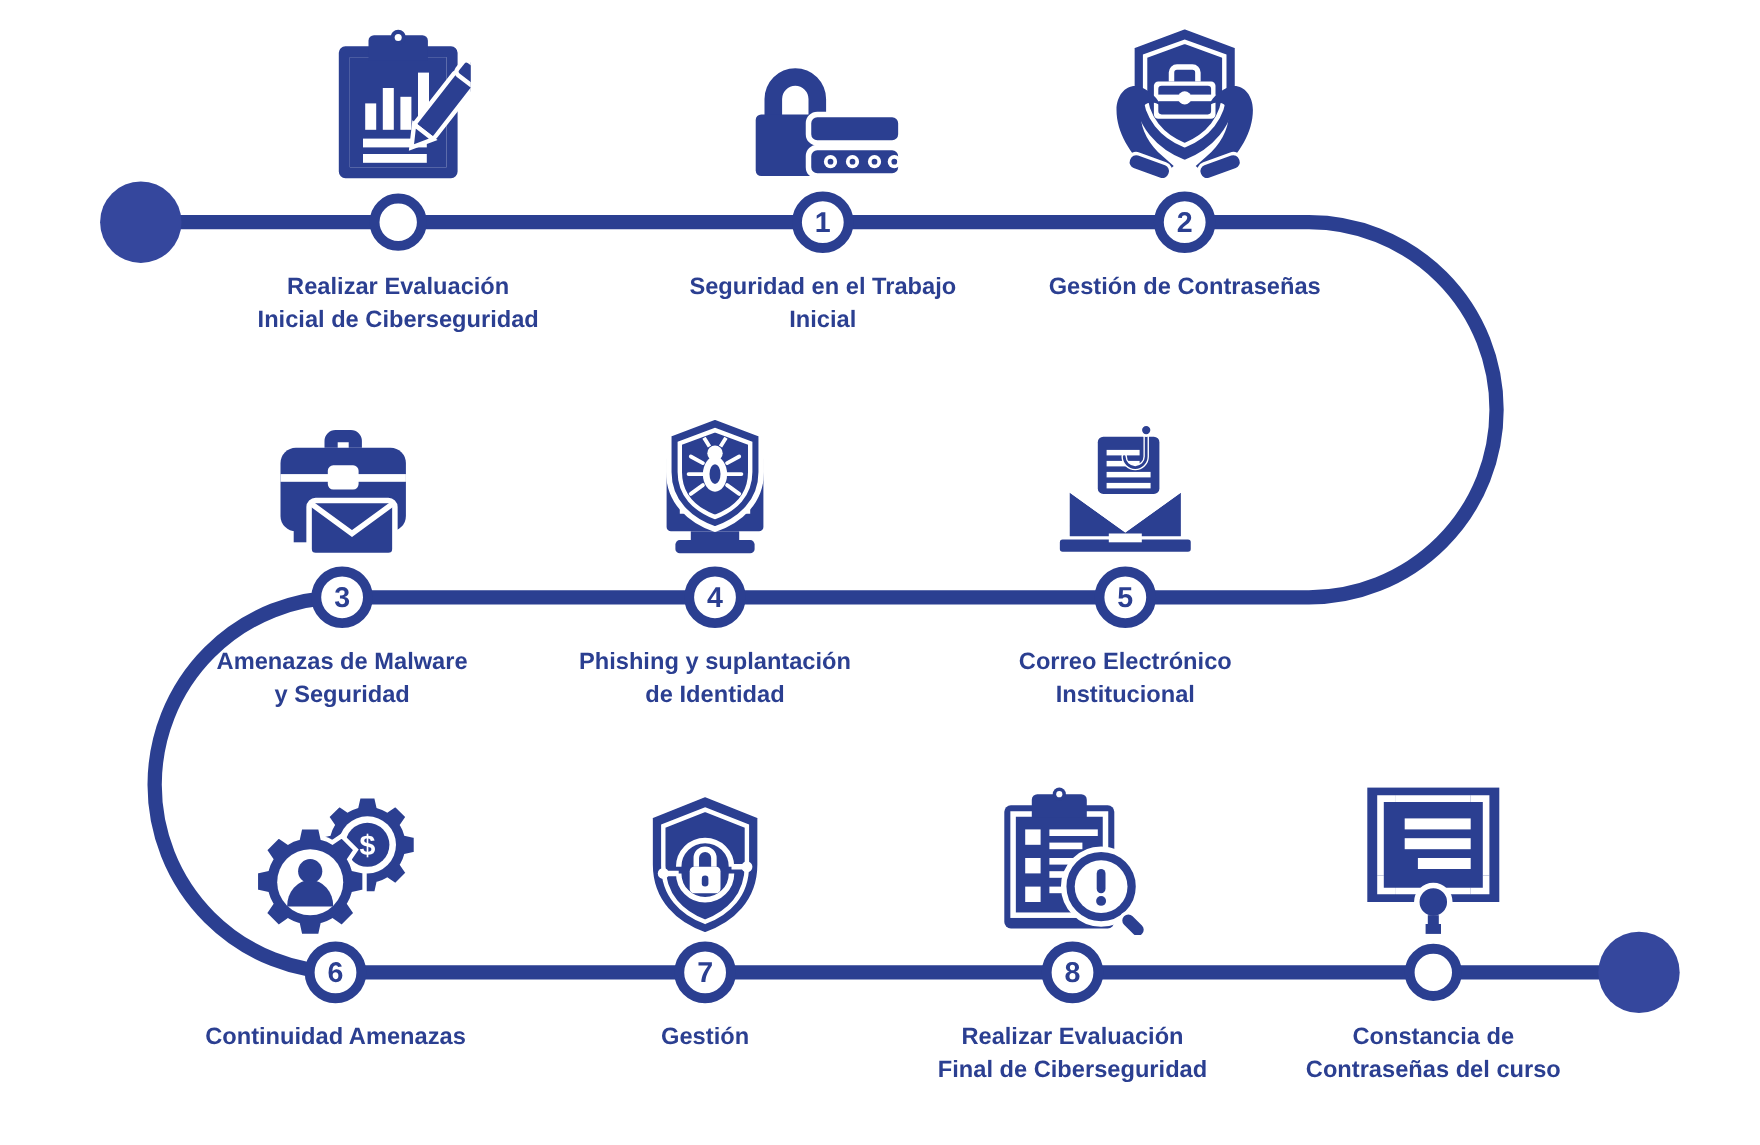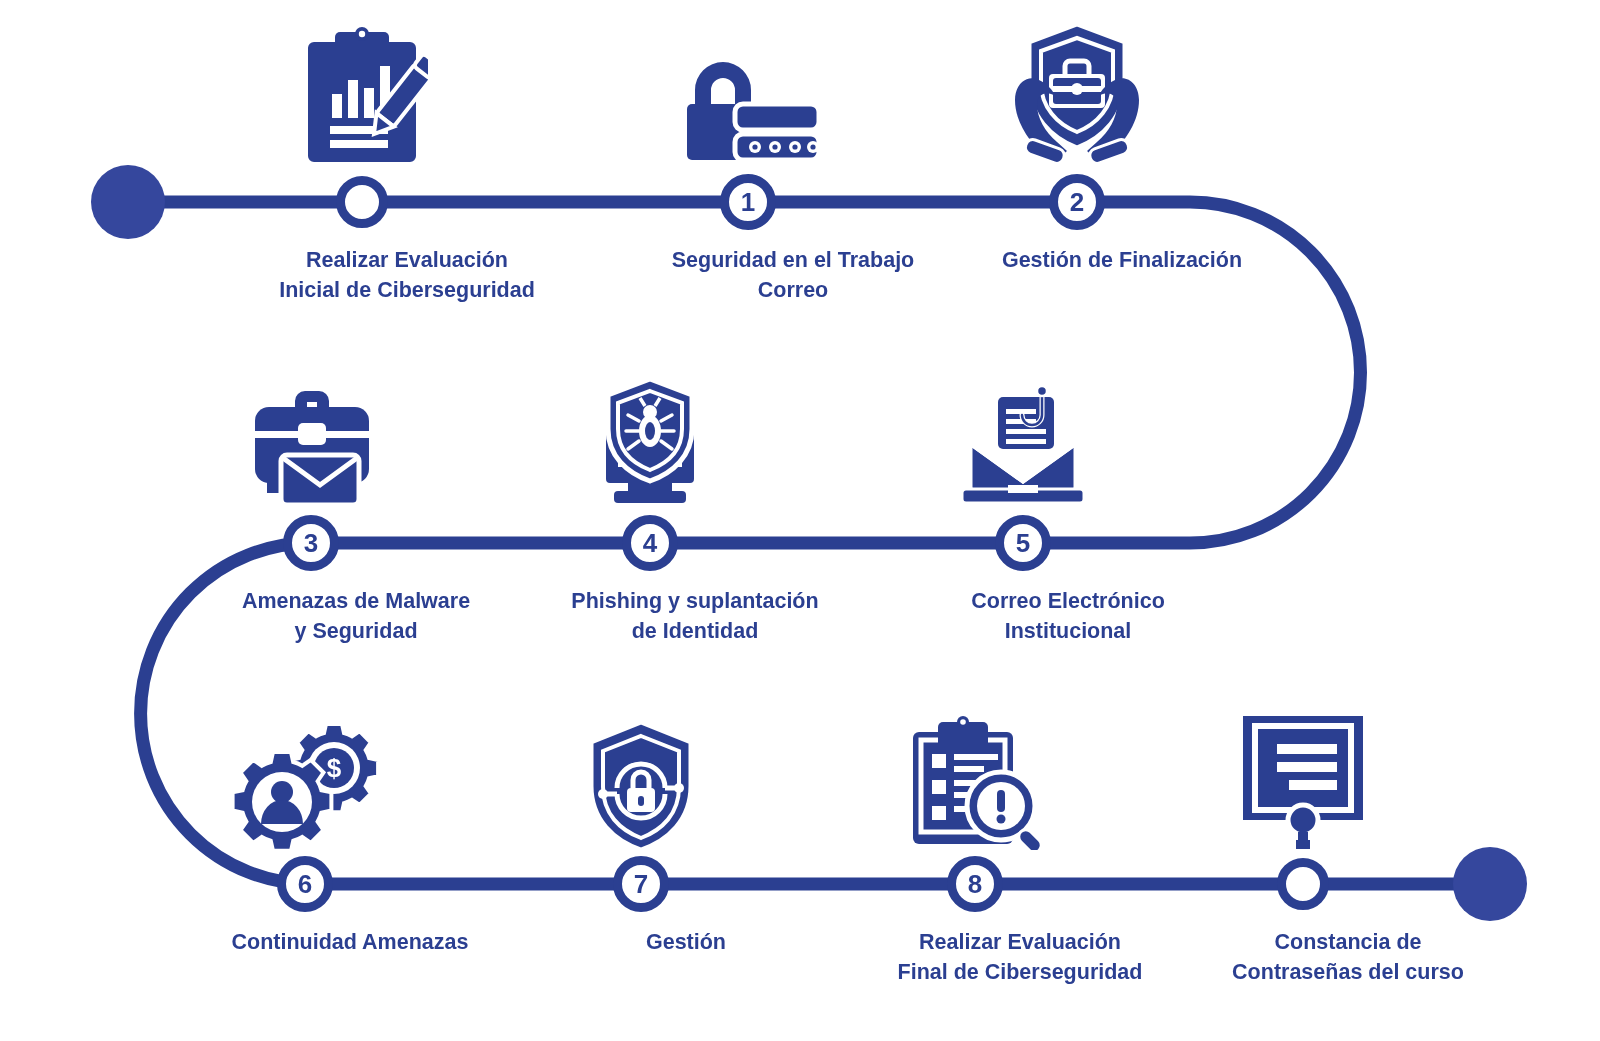--- a/index.html
+++ b/index.html
@@ -69,21 +69,20 @@
     left: 50%;
     top: 44px;
     transform: translateX(-50%);
     width: 360px;
     text-align: center;
     font-size: 21.5px;
     font-weight: bold;
     color: #2b3f91;
     line-height: 1.38;
     white-space: pre-line;
-    margin-left: 45px;
   }
   .node-icon {
     position: absolute;
     left: 50%;
     bottom: 34px;
     transform: translateX(-50%);
     width: 150px;
     height: 150px;
     display: flex;
     align-items: flex-end;
@@ -155,21 +154,21 @@
             <circle cx="122" cy="99" r="2.6" fill="#2b3f91"></circle>
           <circle cx="140" cy="99" r="6" fill="#ffffff"></circle>
             <circle cx="140" cy="99" r="2.6" fill="#2b3f91"></circle>
         </g>
       </svg>
     </div>
     <div class="node-marker numbered">
       <span class="node-num">1</span>
     </div>
     <div class="node-label">Seguridad en el Trabajo
-Correo</div>
+Inicial</div>
   </div>
 
   <div class="node" style="left:1077px; top:202px;">
     <div class="node-icon">
       <svg width="140" height="150" viewBox="0 0 140 150">
         <g fill="#2b3f91">
           <path d="M70 6 L118 24 v42 c0 32 -22 54 -48 64 c-26 -10 -48 -32 -48 -64 v-42 z" fill="#2b3f91" stroke="#ffffff" stroke-width="5"></path>
           <path d="M70 20 L106 33 v32 c0 24 -16 41 -36 49 c-20 -8 -36 -25 -36 -49 v-32 z" fill="none" stroke="#ffffff" stroke-width="4"></path>
           <rect x="42" y="56" width="56" height="34" rx="4" fill="#ffffff"></rect>
           <rect x="46" y="60" width="48" height="26" rx="3" fill="#2b3f91"></rect>
@@ -179,21 +178,21 @@
           <path d="M26 66 c-8 -6 -18 -2 -18 8 c0 14 8 28 20 38 l10 9 l-14 12 l-8 -7 c-18 -16 -30 -36 -30 -56 c0 -16 12 -26 24 -20 c8 4 14 10 16 16 z" transform="translate(22,12)" fill="#2b3f91"></path>
           <path d="M114 66 c8 -6 18 -2 18 8 c0 14 -8 28 -20 38 l-10 9 l14 12 l8 -7 c18 -16 30 -36 30 -56 c0 -16 -12 -26 -24 -20 c-8 4 -14 10 -16 16 z" transform="translate(-22,12)" fill="#2b3f91"></path>
           <rect x="18" y="126" width="40" height="15" rx="7" transform="rotate(20 38 133)" fill="#2b3f91" stroke="#ffffff" stroke-width="3"></rect>
           <rect x="82" y="126" width="40" height="15" rx="7" transform="rotate(-20 102 133)" fill="#2b3f91" stroke="#ffffff" stroke-width="3"></rect>
         </g>
       </svg>
     </div>
     <div class="node-marker numbered">
       <span class="node-num">2</span>
     </div>
-    <div class="node-label">Gestión de Finalización</div>
+    <div class="node-label">Gestión de Contraseñas</div>
   </div>
 
   <div class="node" style="left:311px; top:543px;">
     <div class="node-icon">
       <svg width="132" height="130" viewBox="0 0 132 130">
         <g fill="#2b3f91">
           <path d="M50 28 v-6 a10 10 0 0 1 10 -10 h14 a10 10 0 0 1 10 10 v6 h-12 v-5 h-10 v5 z"></path>
           <rect x="10" y="28" width="114" height="76" rx="14" fill="#2b3f91"></rect>
           <rect x="10" y="52" width="114" height="7" fill="#ffffff"></rect>
           <rect x="53" y="44" width="28" height="22" rx="5" fill="#ffffff"></rect>

